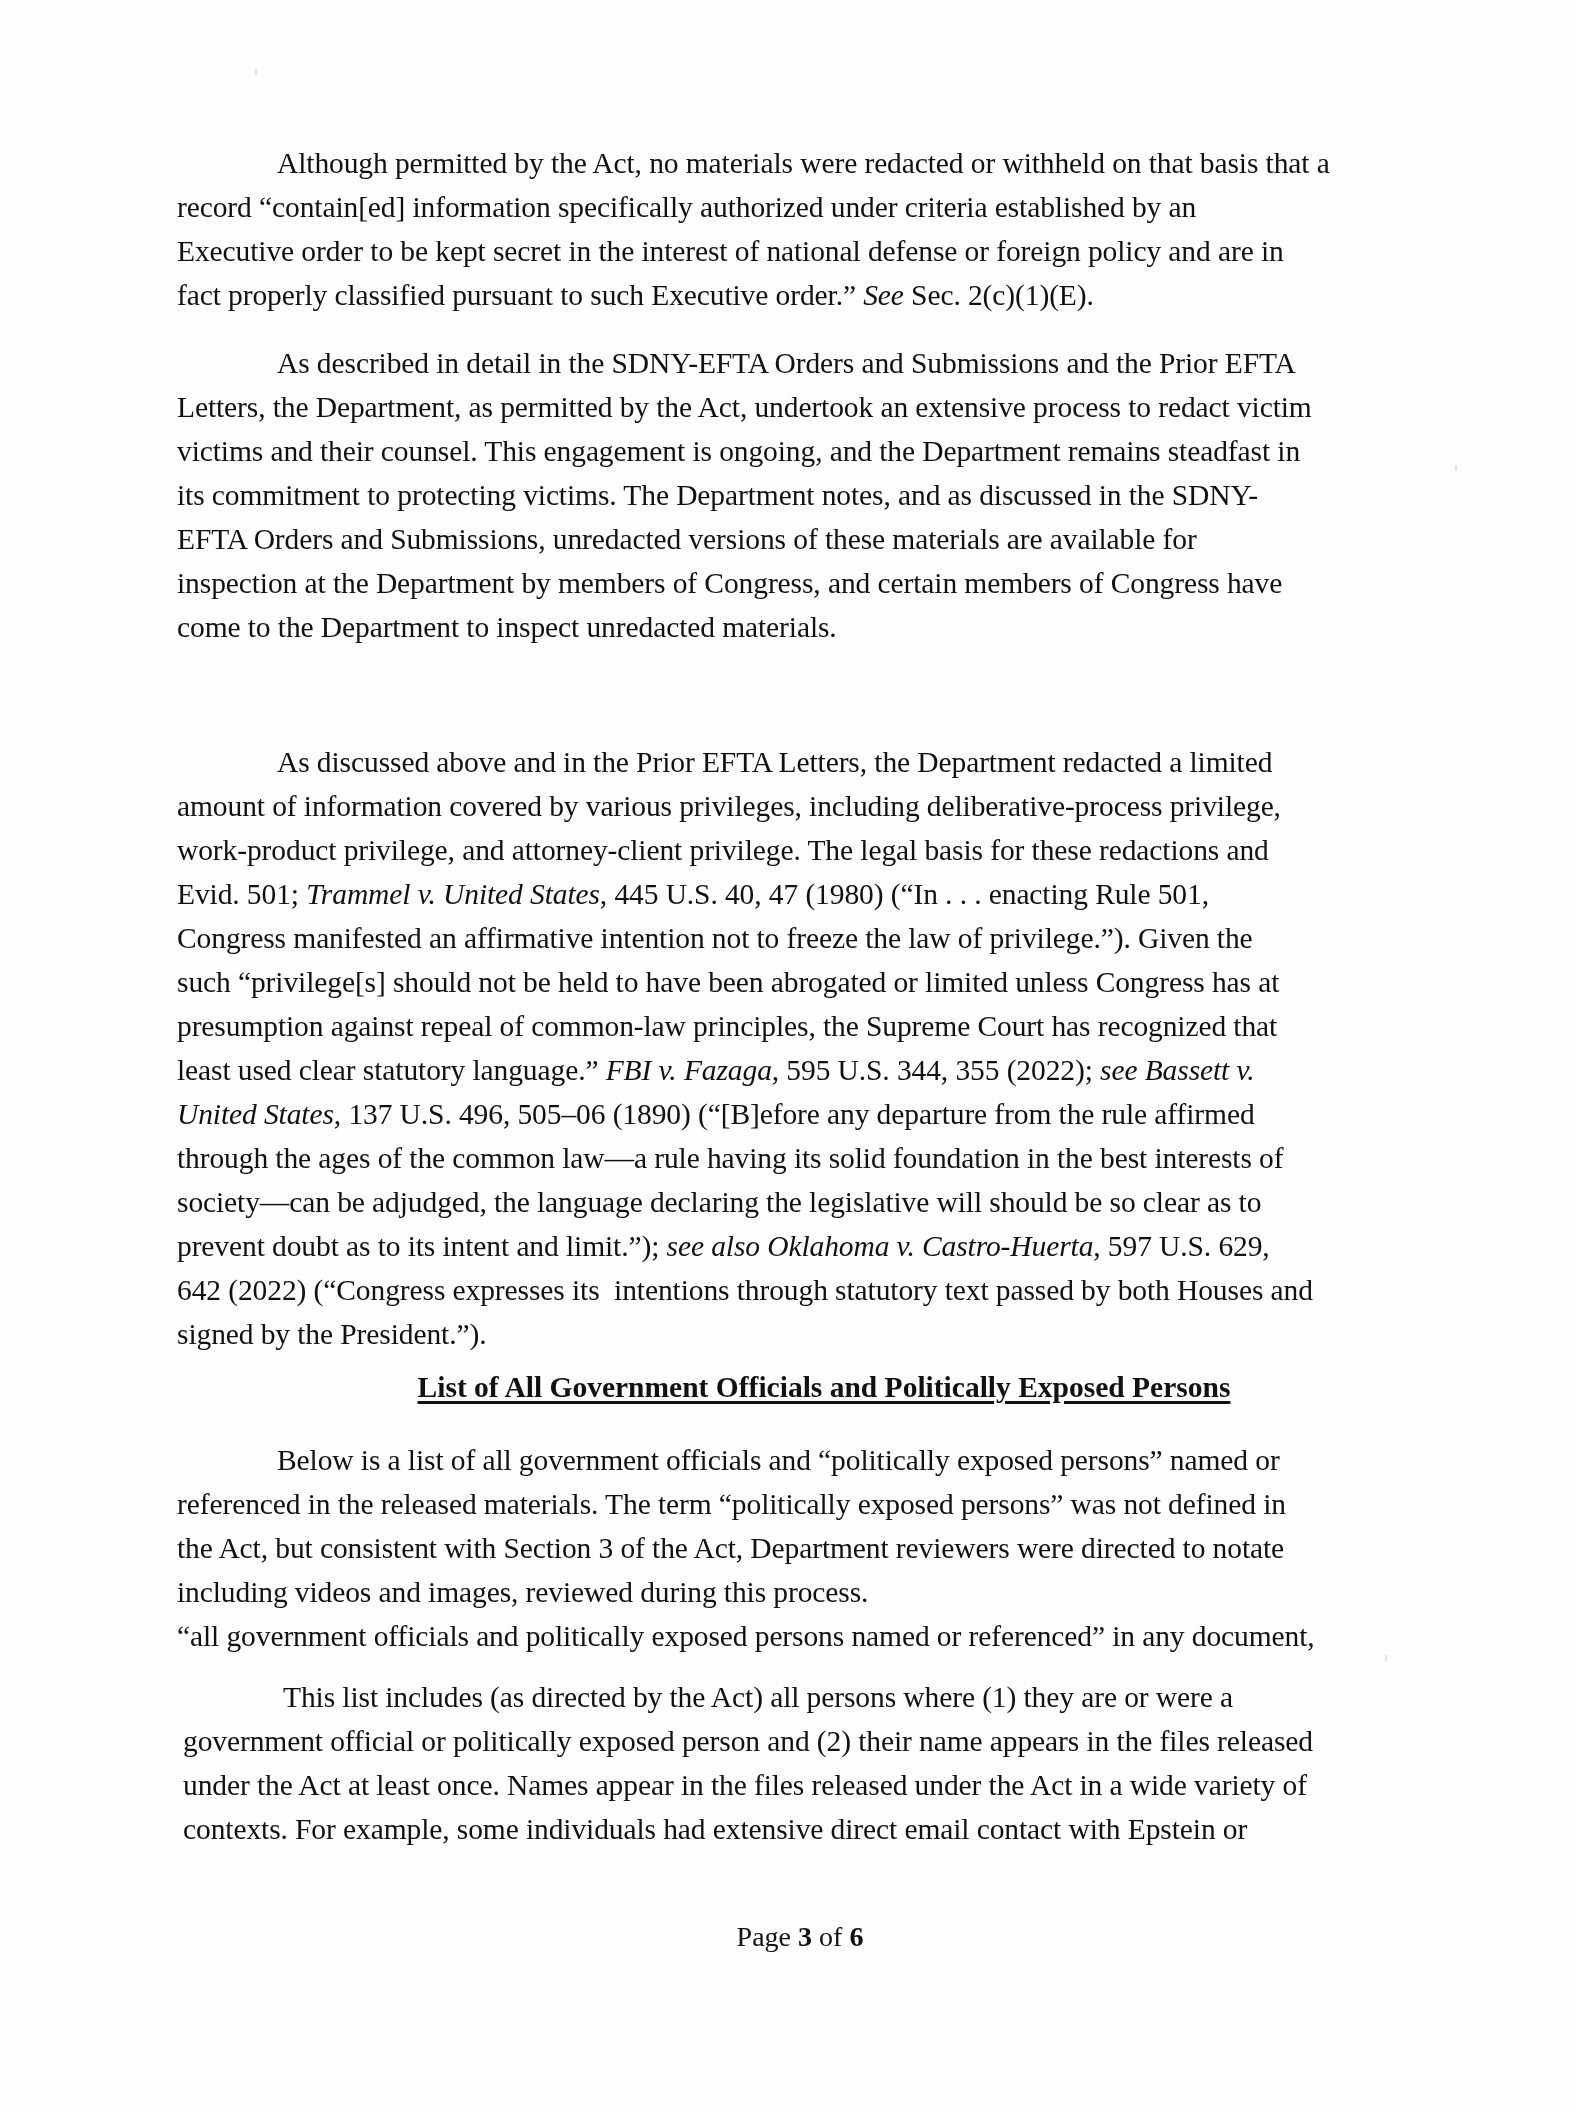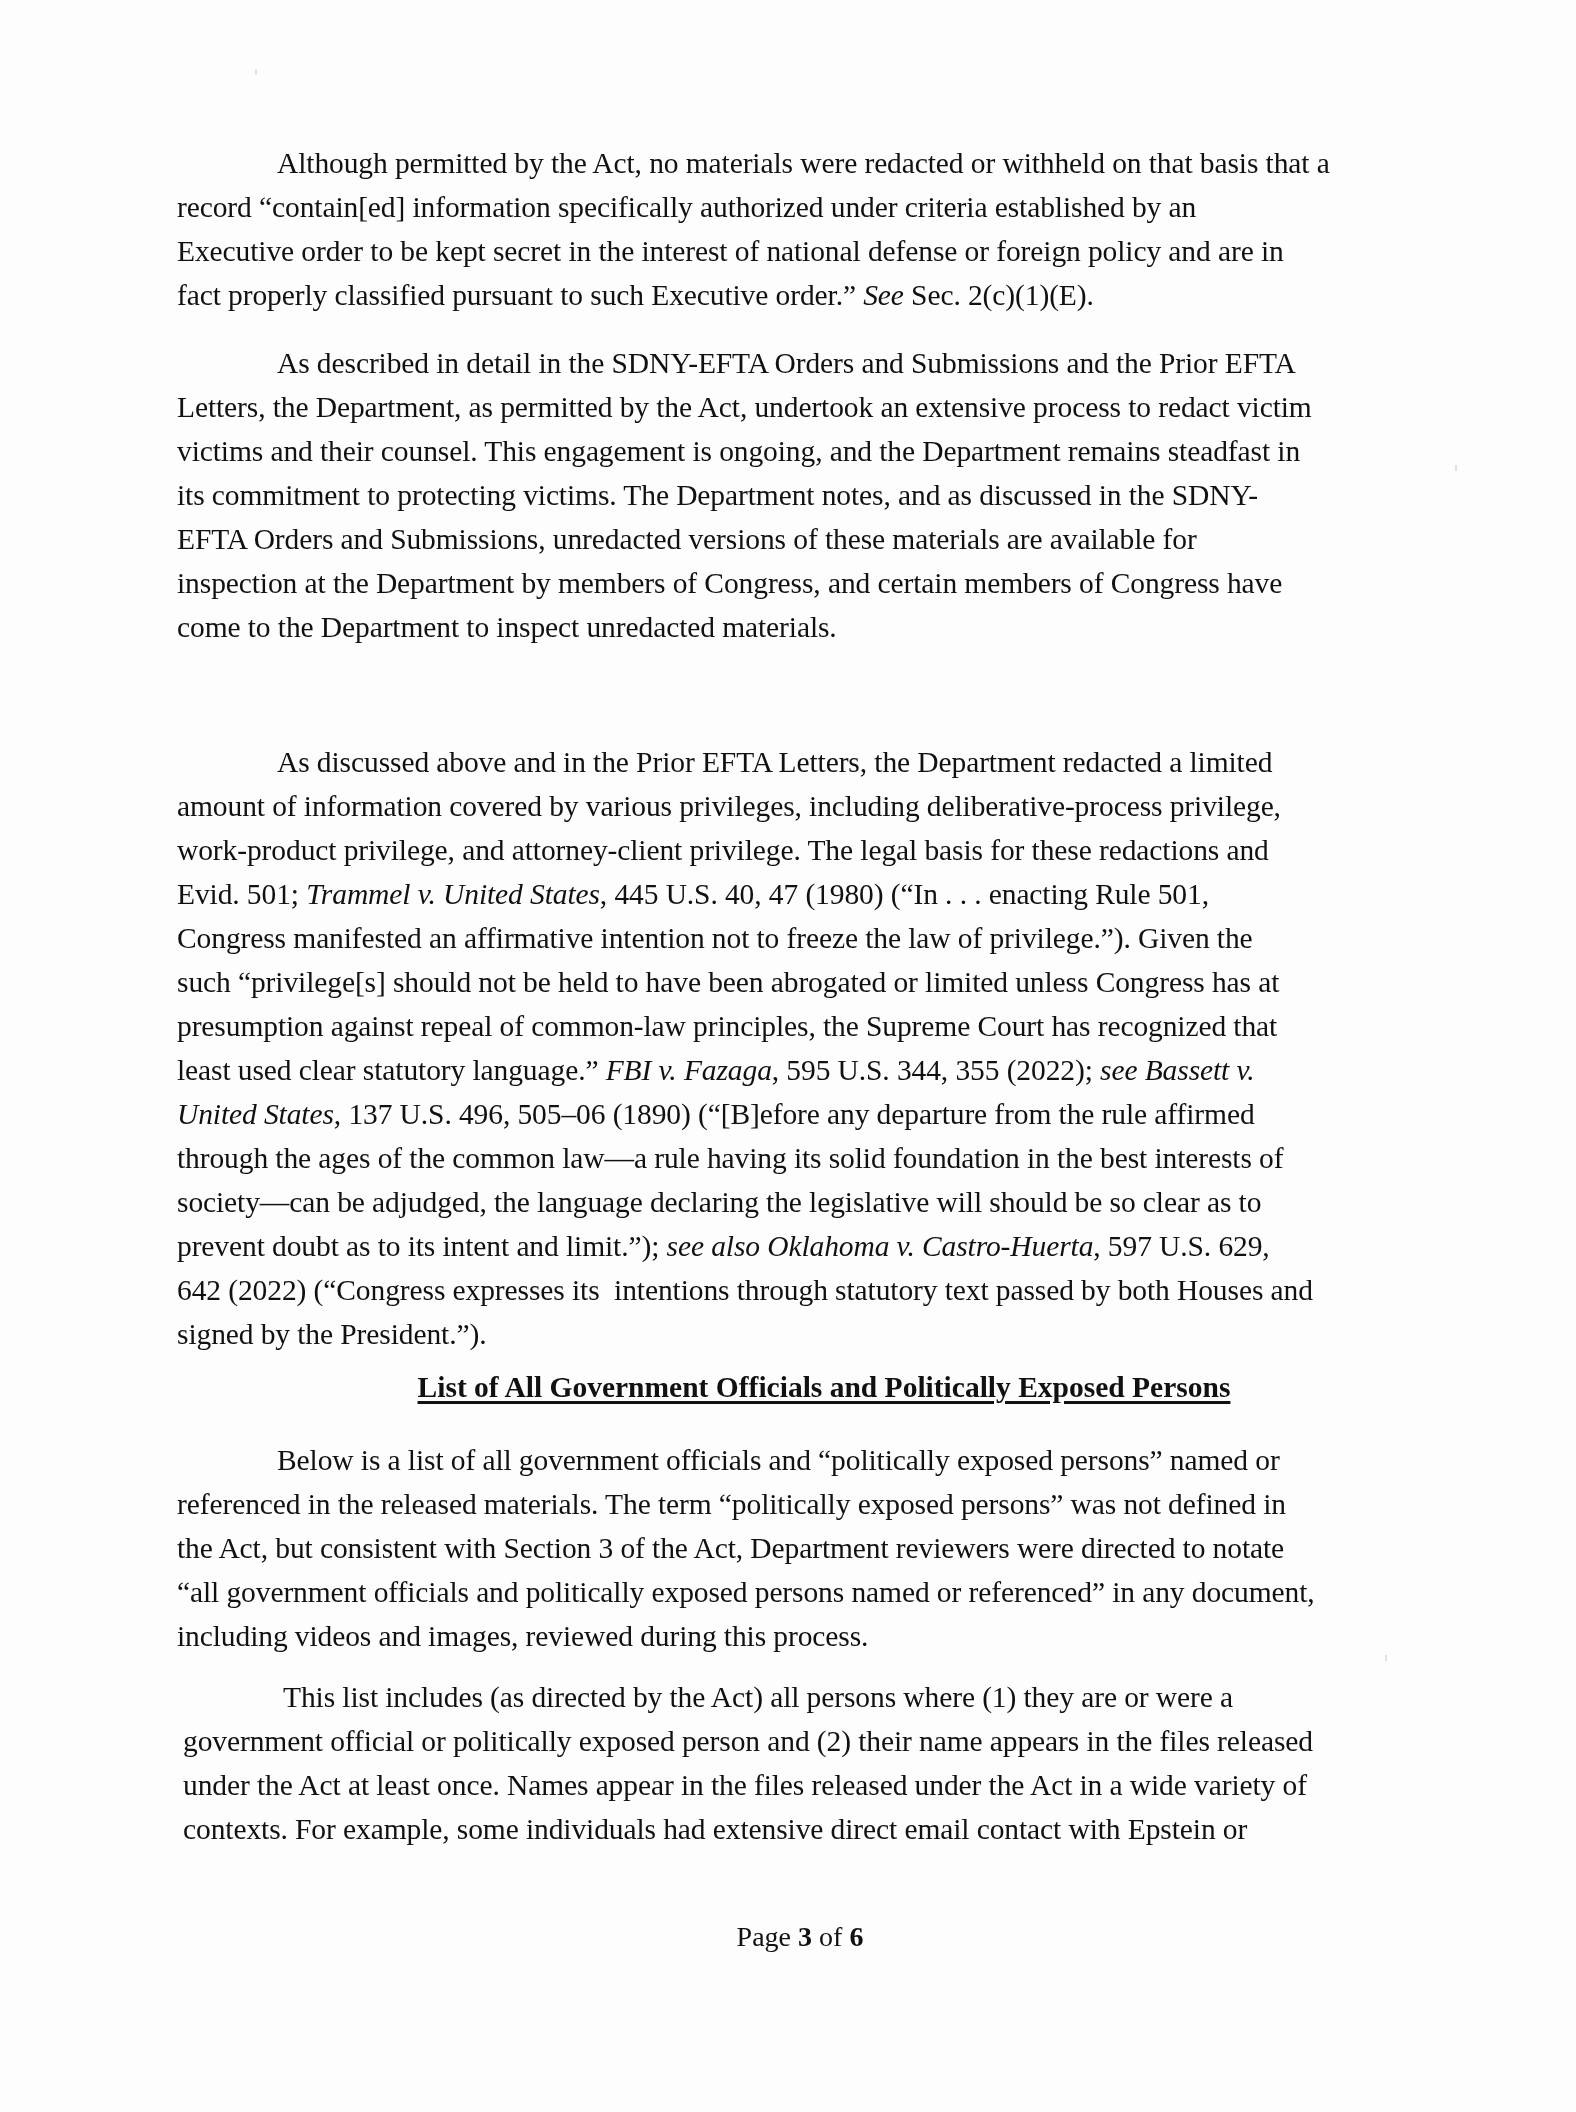--- a/index.html
+++ b/index.html
@@ -124,22 +124,22 @@
     </div>
 
   <div class="heading">
     <span>List of All Government Officials and Politically Exposed Persons</span>
   </div>
 
   <div class="para" id="p5">
       <span class="line first"><span>Below is a list of all government officials and “politically exposed persons” named or</span></span>
       <span class="line"><span>referenced in the released materials. The term “politically exposed persons” was not defined in</span></span>
       <span class="line"><span>the Act, but consistent with Section 3 of the Act, Department reviewers were directed to notate</span></span>
+      <span class="line"><span>including videos and images, reviewed during this process.</span></span>
       <span class="line"><span>“all government officials and politically exposed persons named or referenced” in any document,</span></span>
-      <span class="line"><span>including videos and images, reviewed during this process.</span></span>
     </div>
   <div class="para" id="p6">
       <span class="line first"><span>This list includes (as directed by the Act) all persons where (1) they are or were a</span></span>
       <span class="line"><span>government official or politically exposed person and (2) their name appears in the files released</span></span>
       <span class="line"><span>under the Act at least once. Names appear in the files released under the Act in a wide variety of</span></span>
       <span class="line"><span>contexts. For example, some individuals had extensive direct email contact with Epstein or</span></span>
     </div>
 
   <div class="footer">
     <span>Page</span>

